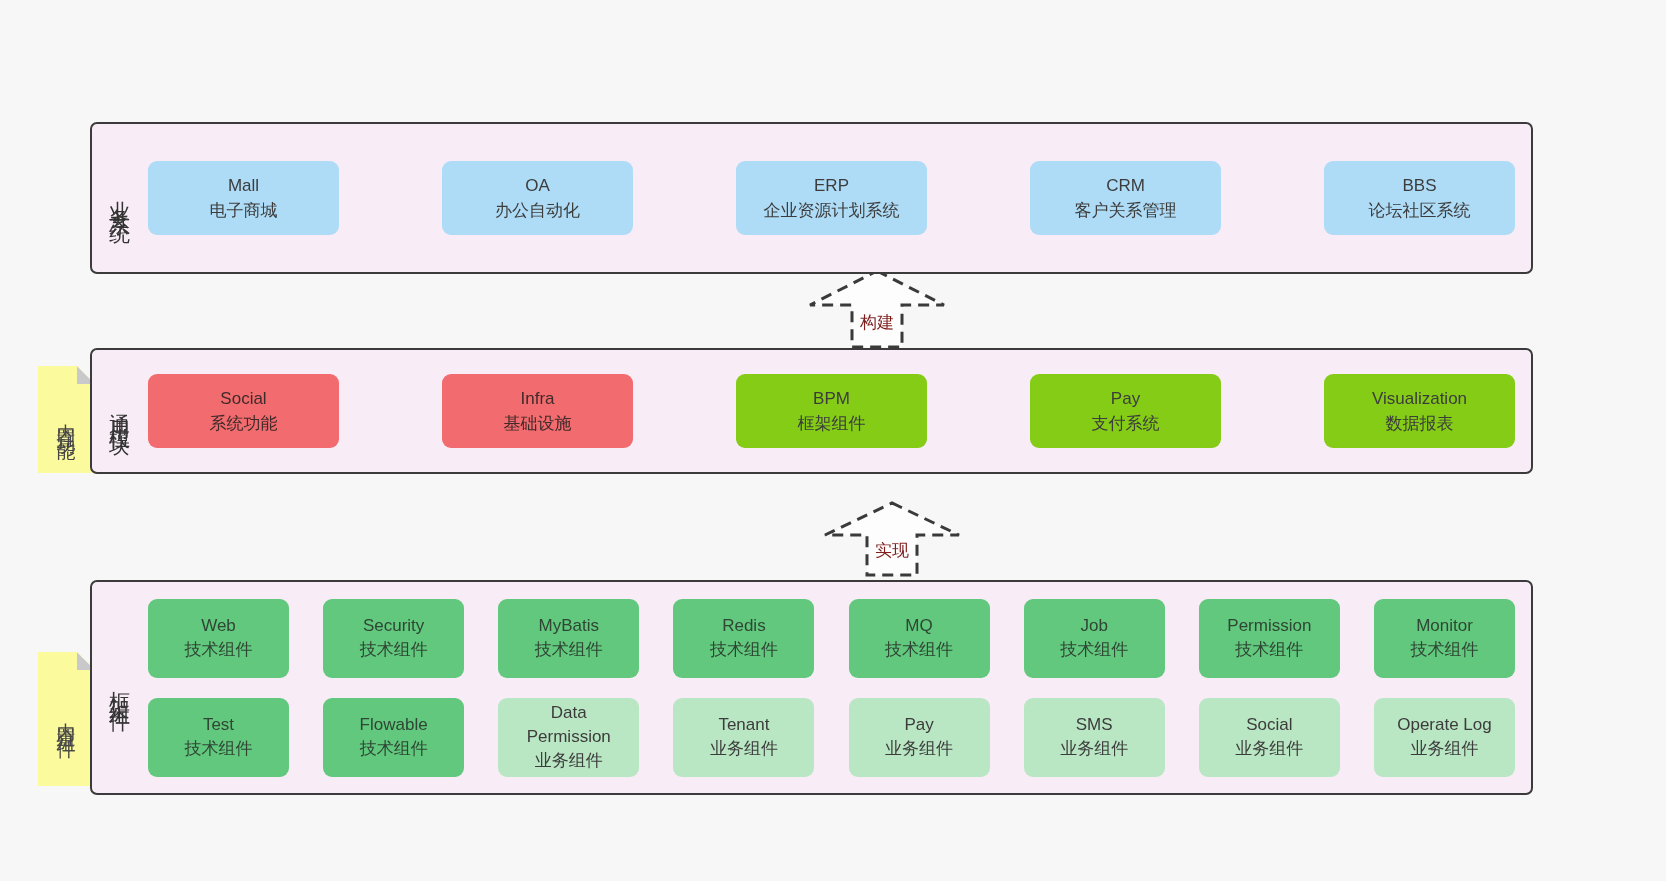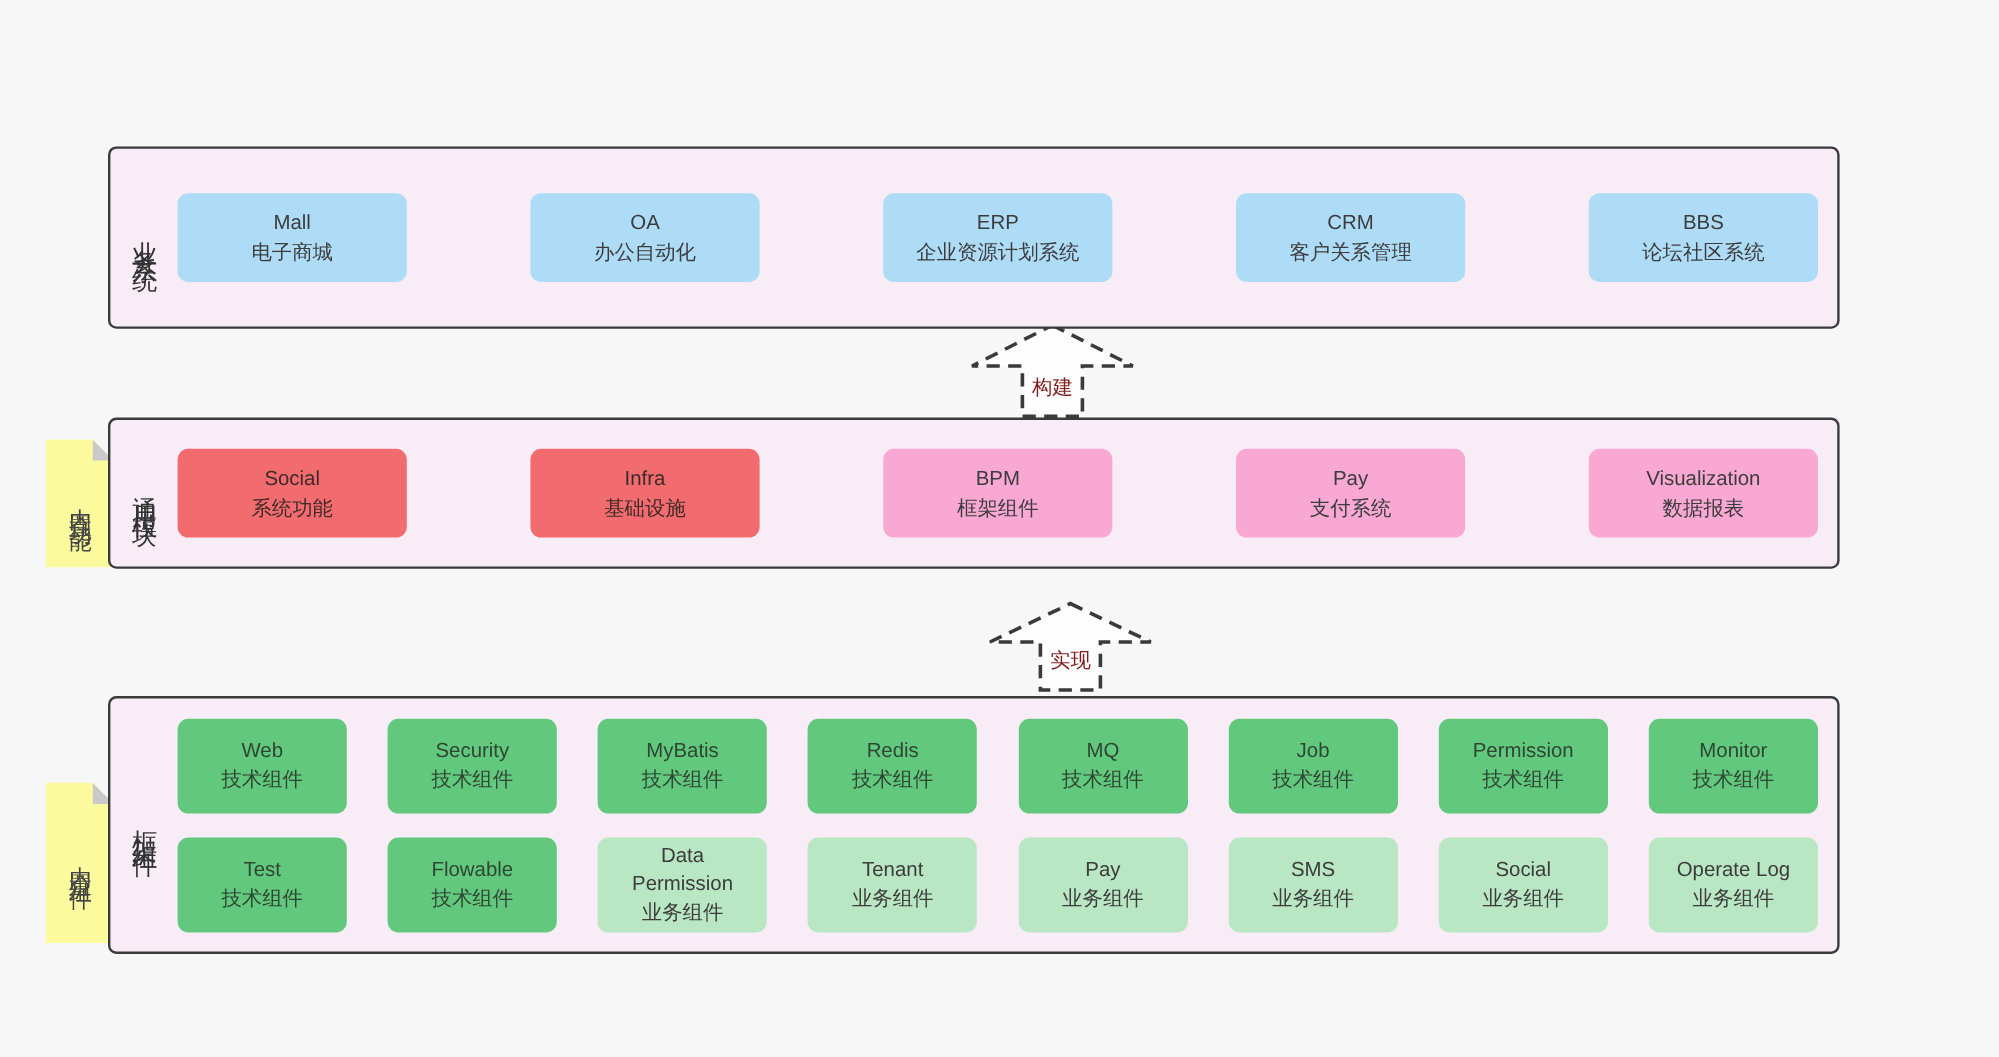--- a/index.html
+++ b/index.html
@@ -23,21 +23,21 @@
 
   
   .box{
     border-radius:9px;display:flex;flex-direction:column;align-items:center;justify-content:center;
     text-align:center;font-size:17px;line-height:25px;color:#3c3c3c;box-sizing:border-box;padding:2px 8px;
   }
   .box.wide{width:191px;height:74px;}
   .box.sm{width:141px;height:79px;line-height:24px;}
   .box.blue{background:#aedcf7;}
   .box.red{background:#f26b6e;color:#402a2a;}
-  .box.pink{background:#f9a8d4;}
+  .box.pink{background:#84cc16;}
   .box.green{background:#62c87e;color:#2e4633;}
   .box.light-green{background:#b9e6c3;}
   .t.narrow{max-width:98px;}
 
   
   .sticky{
     position:absolute;left:38px;width:57px;z-index:0;background:#fbfb9e;
     clip-path:polygon(0 0,calc(100% - 18px) 0,100% 18px,100% 100%,0 100%);
     display:flex;align-items:center;justify-content:center;
   }

